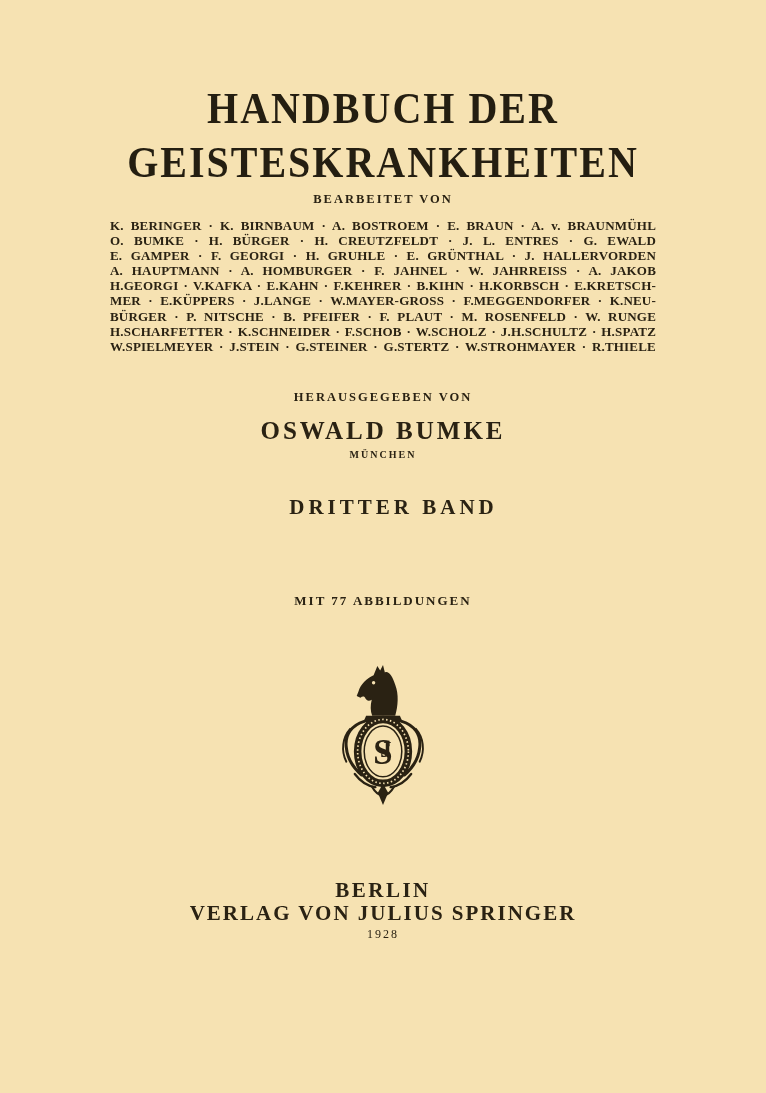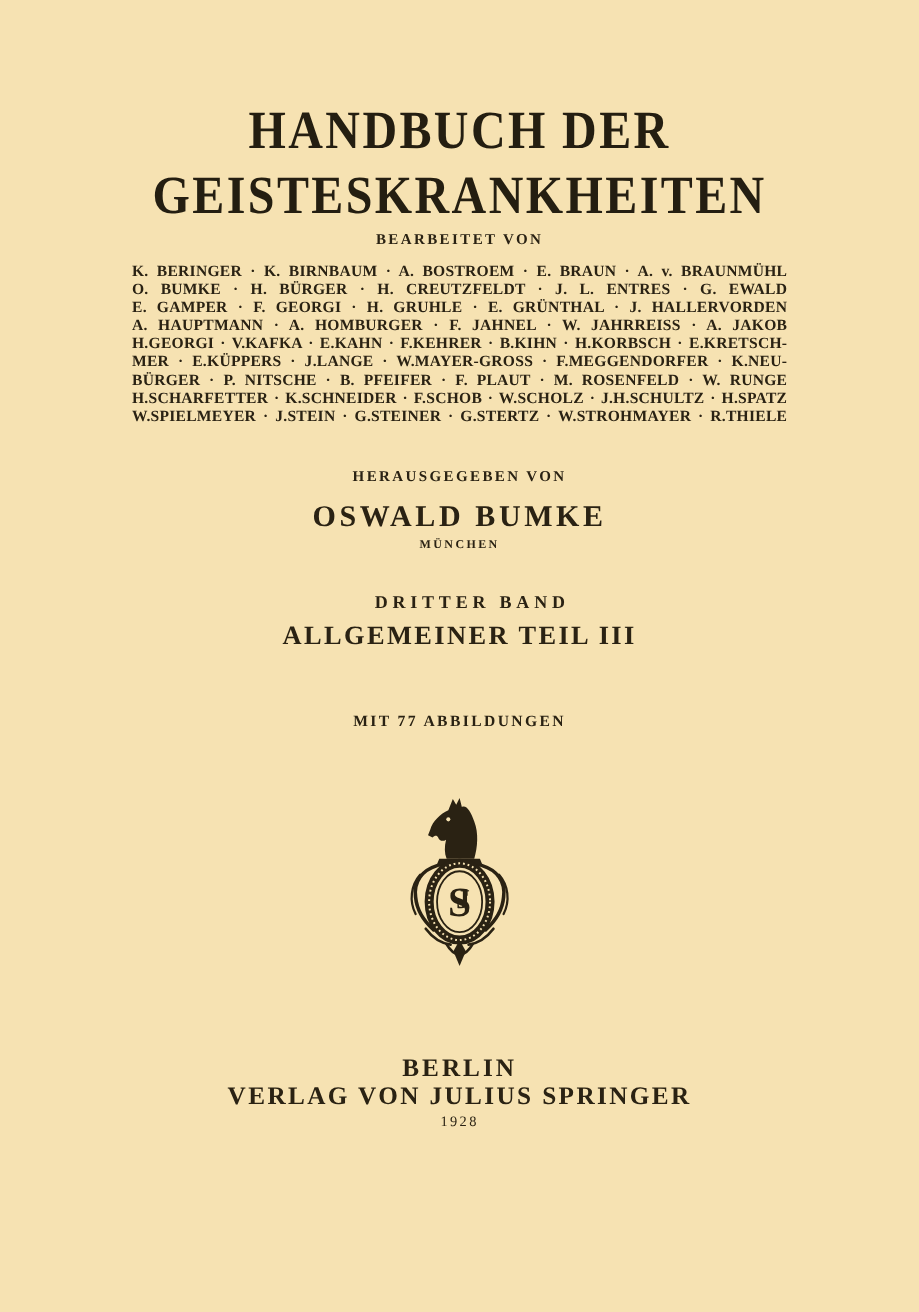--- a/index.html
+++ b/index.html
@@ -68,21 +68,21 @@
   }
   .editor-city{
     top:449px;
     font-weight:bold;
     font-size:10px;
     letter-spacing:2px;
   }
 
   .band{
     top:495px;
-    font-size:15px;
+    font-size:21px;
     letter-spacing:4px;
     font-weight:bold;
     padding-left:21px;
   }
   .teil{
     top:517px;
     font-weight:bold;
     font-size:22px;
     letter-spacing:2px;
   }
@@ -142,21 +142,20 @@
     <div class="authors-line">H.SCHARFETTER · K.SCHNEIDER · F.SCHOB · W.SCHOLZ · J.H.SCHULTZ · H.SPATZ</div>
     <div class="authors-line">W.SPIELMEYER · J.STEIN · G.STEINER · G.STERTZ · W.STROHMAYER · R.THIELE</div>
   </div>
 
   <div class="abs small-caps-label herausgegeben">HERAUSGEGEBEN VON</div>
 
   <div class="abs editor-name">OSWALD BUMKE</div>
   <div class="abs editor-city">MÜNCHEN</div>
 
   <div class="abs band">DRITTER BAND</div>
-  <div class="abs teil">ALLGEMEINER TEIL III</div>
   <div class="abs abbildungen">MIT 77 ABBILDUNGEN</div>
 
   <div class="abs logo-wrap">
     <svg width="94" height="143" viewBox="0 0 100 152" aria-hidden="true">
 
       <g fill="#2a2213">
         <path d="M44 3 L40 13 C33 16 26 23 24 30 L22 35 L26 37 C28 35 30 35 31 37 C32 40 35 41 38 39 C36.5 45 36.5 51 38.5 56 L63 56 C66 46 67 33 63 23 C60 14 56 8 52 10 L50 2 L47 8 Z"></path>
         <path d="M32 56 L68 56 L71 63 L29 63 Z"></path>
         <circle cx="40" cy="21" r="1.8" fill="#f6e2b2"></circle>
       </g>

